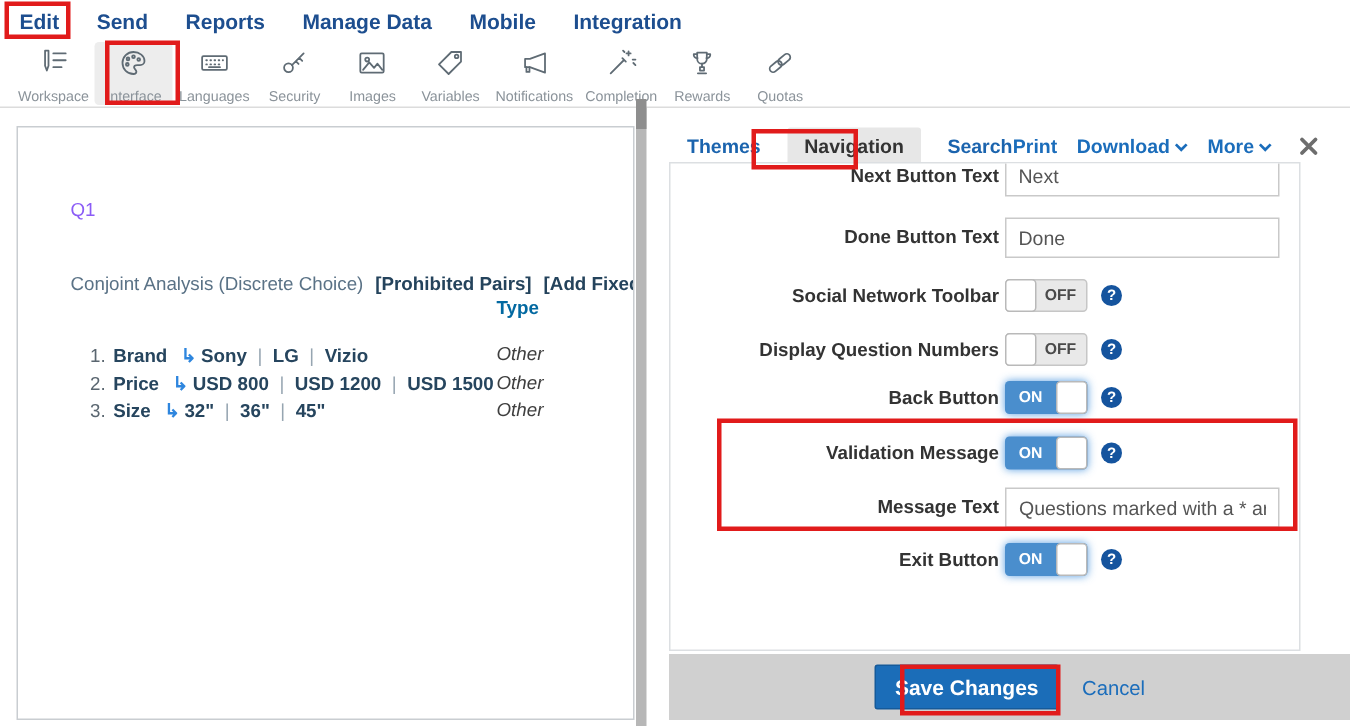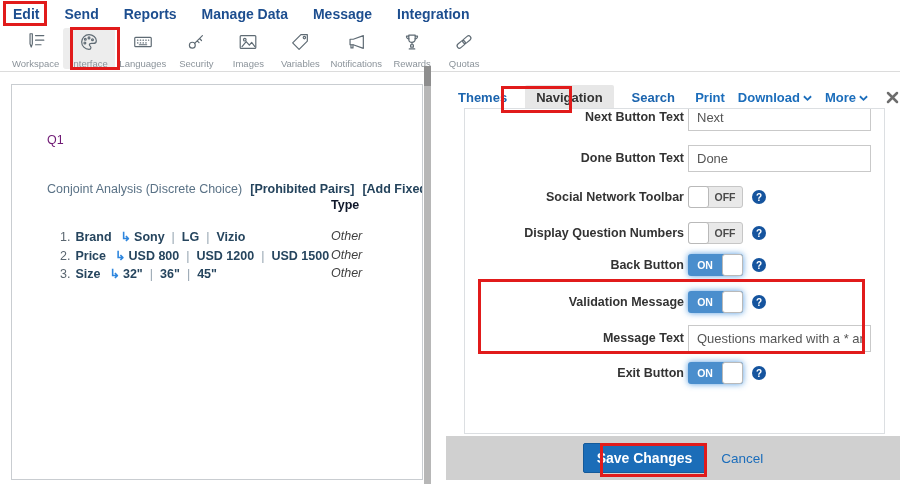--- a/index.html
+++ b/index.html
@@ -30,50 +30,50 @@
     align-items:center; gap:1px; cursor:pointer; border-radius:3px;
   }
   .tool-item.selected { background:#ededed; }
   .tool-item svg { width:22px; height:22px; stroke:#5f6b74; fill:none; stroke-width:1.3; stroke-linecap:round; stroke-linejoin:round; }
   .tool-label { font-size:9.5px; color:#8b939a; white-space:nowrap; }
   
   .left-panel {
     position:absolute; left:11px; top:84px; width:412px; height:396px;
     background:#fff; border:1px solid #c9cdd1; overflow:hidden;
   }
-  .q-code { position:absolute; left:35px; top:48px; font-size:12.5px; color:#701a75; }
+  .q-code { position:absolute; left:35px; top:48px; font-size:12.5px; color:#8b5cf6; }
   .q-block { position:absolute; left:35px; top:97px; right:0; overflow:hidden; }
   .q-line { display:flex; gap:8px; white-space:nowrap; font-size:12.5px; }
   .q-type { color:#5a7286; }
   .q-link { color:#24435c; font-weight:700; cursor:pointer; }
-  .type-header { position:absolute; left:284px; top:16px; font-weight:700; color:#0f172a; font-size:12.5px; }
+  .type-header { position:absolute; left:284px; top:16px; font-weight:700; color:#0369a1; font-size:12.5px; }
   .c-rows { margin-top:33px; }
   .c-row { position:relative; height:18.5px; font-size:12.5px; white-space:nowrap; }
   .c-num { display:inline-block; padding-left:13px; color:#5a6670; }
   .c-attr { font-weight:700; color:#26455e; margin-left:5px; }
   .c-arrow { color:#2e86de; margin:0 3px 0 9px; font-weight:700; }
   .c-level { font-weight:700; color:#26455e; }
   .c-sep { color:#96a5b1; margin:0 7px; }
   .c-other { position:absolute; left:284px; top:0; font-style:italic; color:#3f3f3f; }
   
   .scroll-strip { position:absolute; left:424px; top:72px; width:7px; height:412px; background:#b7b7b7; }
   .scroll-thumb { position:absolute; left:0; top:-6px; width:7px; height:20px; background:#8e8e8e; }
   
   .right-panel { position:absolute; left:432px; top:72px; width:468px; height:412px; background:#fff; }
   .tabs-row { position:absolute; left:26px; top:13px; display:flex; align-items:center; gap:18px; }
   .tab { font-size:13px; font-weight:700; color:#1b64ae; cursor:pointer; }
   .tab.active { color:#333; background:#e7e7e7; padding:5px 11px; border-radius:2px; }
-  .panel-actions { position:absolute; right:0; top:18px; display:flex; align-items:flex-start; gap:13px; }
+  .panel-actions { position:absolute; right:20px; top:18px; display:flex; align-items:flex-start; gap:13px; }
   .p-link { font-size:13px; font-weight:700; color:#1b6dbb; cursor:pointer; display:flex; align-items:center; gap:3px; }
   .chev svg { width:9px; height:7px; stroke:#1b6dbb; stroke-width:2; fill:none; }
   .close-btn { cursor:pointer; margin-left:4px; display:flex; }
   .close-btn svg { width:15px; height:15px; stroke:#6d6d6d; stroke-width:3.4; stroke-linecap:round; }
   
   .form-box {
-    position:absolute; left:32px; top:36px; width:421px; height:326px;
+    position:absolute; left:14px; top:36px; width:421px; height:326px;
     border:1px solid #dcdfe2; overflow:hidden; background:#fff;
   }
   .frow { position:absolute; left:0; width:100%; height:28px; display:flex; align-items:center; }
   .flabel { width:219px; text-align:right; font-size:12.5px; font-weight:700; color:#333; flex:none; }
   .fctrl { margin-left:4px; display:flex; align-items:center;justify-content:center; }
   .finput {
     width:183px; height:27px; border:1px solid #c9c9c9; padding:0 8px;
     font-family:"Liberation Sans", sans-serif; font-size:13px; color:#555; background:#fff;
     white-space:nowrap; overflow:hidden;
   }
@@ -103,21 +103,21 @@
   .red-box { position:absolute; border:3px solid #e11b1b; pointer-events:none; z-index:50; }
 </style>
 </head>
 <body>
 
 <div class="topnav">
   <span class="nav-item active">Edit</span>
   <span class="nav-item">Send</span>
   <span class="nav-item">Reports</span>
   <span class="nav-item">Manage Data</span>
-  <span class="nav-item">Message</span>
+  <span class="nav-item">Mobile</span>
   <span class="nav-item">Integration</span>
 </div>
 
 <div class="toolbar">
   <div class="tool-item">
     <span><svg viewBox="0 0 24 24">
           <path d="M5.5 3h2.5v11l-1.2 3.5L5.5 14z"></path>
           <path d="M11.5 5h9M11.5 10h9M11.5 15h6"></path>
         </svg></span>
     <span class="tool-label">Workspace</span>
@@ -160,20 +160,27 @@
           <circle cx="16.8" cy="7.2" r="1.3"></circle>
         </svg></span>
     <span class="tool-label">Variables</span>
   </div>
   <div class="tool-item">
     <span><svg viewBox="0 0 24 24">
           <path d="M20 5L9 9H5.5v6H9l11 4z"></path>
           <path d="M6.5 15v3.5h2.2V15"></path>
         </svg></span>
     <span class="tool-label">Notifications</span>
+  </div>
+  <div class="tool-item">
+    <span><svg viewBox="0 0 24 24">
+          <path d="M4.5 19.5L14 10M13 8.5l2.5 2.5"></path>
+          <path d="M17.5 3.5v3M16 5h3M20.5 9.5h2M21 12l1.5 1.5M13.5 3l1 1"></path>
+        </svg></span>
+    <span class="tool-label">Completion</span>
   </div>
   <div class="tool-item">
     <span><svg viewBox="0 0 24 24">
           <path d="M8.5 4.5h7V9a3.5 3.5 0 0 1-7 0z"></path>
           <path d="M8.5 5.5H6a2.6 2.6 0 0 0 2.8 3M15.5 5.5H18a2.6 2.6 0 0 1-2.8 3"></path>
           <path d="M12 12.5V15M10.5 15h3v2.5h-3zM9 19.5h6"></path>
         </svg></span>
     <span class="tool-label">Rewards</span>
   </div>
   <div class="tool-item">

